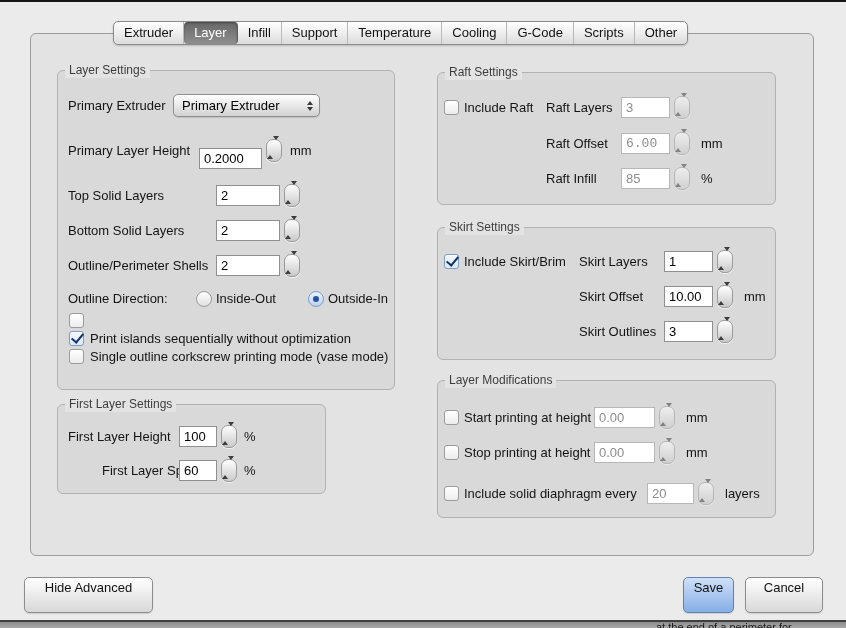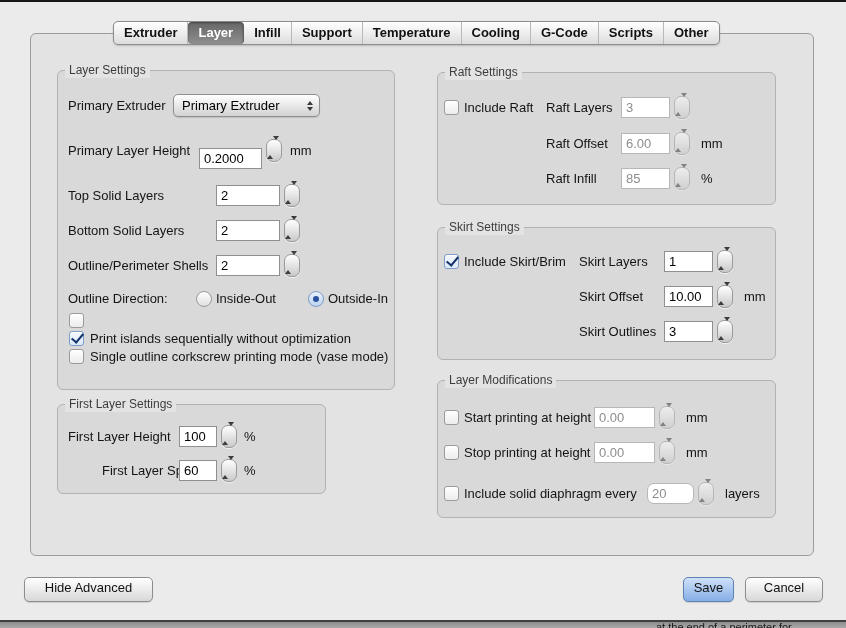--- a/index.html
+++ b/index.html
@@ -18,21 +18,21 @@
   }
   
   .tabbar {
     position:absolute; left:113px; top:21px; height:24px; z-index:5;
     display:flex; border:1px solid #8b8b8b; border-radius:5px;
     background:linear-gradient(#ffffff,#dcdcdc); overflow:hidden;
     box-shadow:0 1px 2px rgba(0,0,0,.18);
   }
   .tab {
     padding:0 10px; line-height:22px; font-size:13px; color:#111;
-    border-right:1px solid #b8b8b8; cursor:default; white-space:nowrap;font-weight:bold;
+    border-right:1px solid #b8b8b8; cursor:default; white-space:nowrap;
   }
   .tab:last-child { border-right:none; }
   .tab.selected {
     background:linear-gradient(#666666,#8f8f8f); color:#ffffff;
     border-right-color:#5d5d5d; border-radius:4px; box-shadow:inset 0 1px 2px rgba(0,0,0,.35);
   }
   
   .group {
     position:absolute; background:#d9d9d9;
     border:1px solid #b2b2b2; border-radius:6px;
@@ -85,21 +85,21 @@
     position:absolute; top:0; height:23px; border:1px solid #8e8e8e; border-radius:5px;
     background:linear-gradient(#ffffff,#d2d2d2); display:flex; align-items:center;
     box-shadow:0 1px 1px rgba(0,0,0,.12);
   }
   .popup-text { padding-left:8px; flex:1; font-size:13px; color:#000; white-space:nowrap; overflow:hidden; }
   .popup-arrows { margin:0 6px 0 4px; display:flex; flex-direction:column; align-items:center; }
   .pp-up { width:0; height:0; border:3px solid transparent; border-bottom:4px solid #3a3a3a; margin-bottom:2px; }
   .pp-dn { width:0; height:0; border:3px solid transparent; border-top:4px solid #3a3a3a; }
   
   .btn {
-    position:absolute; top:577px; height:25px; border:1px solid #8d8d8d; border-radius:5px;
+    position:absolute; top:577px; height:36px; border:1px solid #8d8d8d; border-radius:5px;
     background:linear-gradient(#ffffff,#d8d8d8); font-size:13px; color:#111;
     text-align:center; line-height:20px; box-shadow:0 1px 1px rgba(0,0,0,.12); cursor:default;
   }
   .btn.primary { background:linear-gradient(#cfe0f8,#86aee7); border-color:#5e82b4; }
   
   .bottom-edge { position:absolute; left:0; top:620px; width:846px; height:8px;
     background:linear-gradient(#3f3f3f 0 2px, #8d8d8d 2px, #a8a8a8 100%); }
   .bg-clipped-text { position:absolute; left:656px; top:621px; font-size:11px; color:#1a1a1a;
     white-space:nowrap; z-index:6; }
 </style>
@@ -201,21 +201,21 @@
   <span class="group-title">Raft Settings</span>
   <div class="row" style="top:23px;">
     <span class="cb" style="left:6px;"></span>
     <span class="lbl" style="left:26px;">Include Raft</span>
     <span class="lbl" style="left:108px;">Raft Layers</span>
     <input class="field dis" style="left: 183px; width: 49px;" value="3">
     <span class="stepper dis" style="left:236px;"><span class="stp-up"></span><span class="stp-dn"></span></span>
   </div>
   <div class="row" style="top:59px;">
     <span class="lbl" style="left:108px;">Raft Offset</span>
-    <input class="field dis" style="left: 183px; width: 49px;" value="6.00">
+    <input class="field dis" style="left: 183px; width: 49px; font-family: Liberation Mono, monospace;" value="6.00">
     <span class="stepper dis" style="left:236px;"><span class="stp-up"></span><span class="stp-dn"></span></span>
     <span class="unit" style="left:263px;">mm</span>
   </div>
   <div class="row" style="top:94px;">
     <span class="lbl" style="left:108px;">Raft Infill</span>
     <input class="field dis" style="left: 183px; width: 49px;" value="85">
     <span class="stepper dis" style="left:236px;"><span class="stp-up"></span><span class="stp-dn"></span></span>
     <span class="unit" style="left:263px;">%</span>
   </div>
 </div>
@@ -254,21 +254,21 @@
   <div class="row" style="top:60px;">
     <span class="cb" style="left:6px;"></span>
     <span class="lbl" style="left:26px;">Stop printing at height</span>
     <input class="field dis" style="left: 156px; width: 61px;" value="0.00">
     <span class="stepper dis" style="left:221px;"><span class="stp-up"></span><span class="stp-dn"></span></span>
     <span class="unit" style="left:248px;">mm</span>
   </div>
   <div class="row" style="top:101px;">
     <span class="cb" style="left:6px;"></span>
     <span class="lbl" style="left:26px;">Include solid diaphragm every</span>
-    <input class="field dis" style="left: 209px; width: 47px; border-radius: 7px;" value="20">
+    <input class="field dis" style="left: 209px; width: 47px;" value="20">
     <span class="stepper dis" style="left:260px;"><span class="stp-up"></span><span class="stp-dn"></span></span>
     <span class="unit" style="left:287px;">layers</span>
   </div>
 </div>
 
 <div class="btn" style="left:24px; width:129px;">Hide Advanced</div>
 <div class="btn" style="left:172px; width:125px;margin-top:44px;">Select Models</div>
 <div class="btn primary" style="left:683px; width:51px;">Save</div>
 <div class="btn" style="left:745px; width:78px;">Cancel</div>
 

